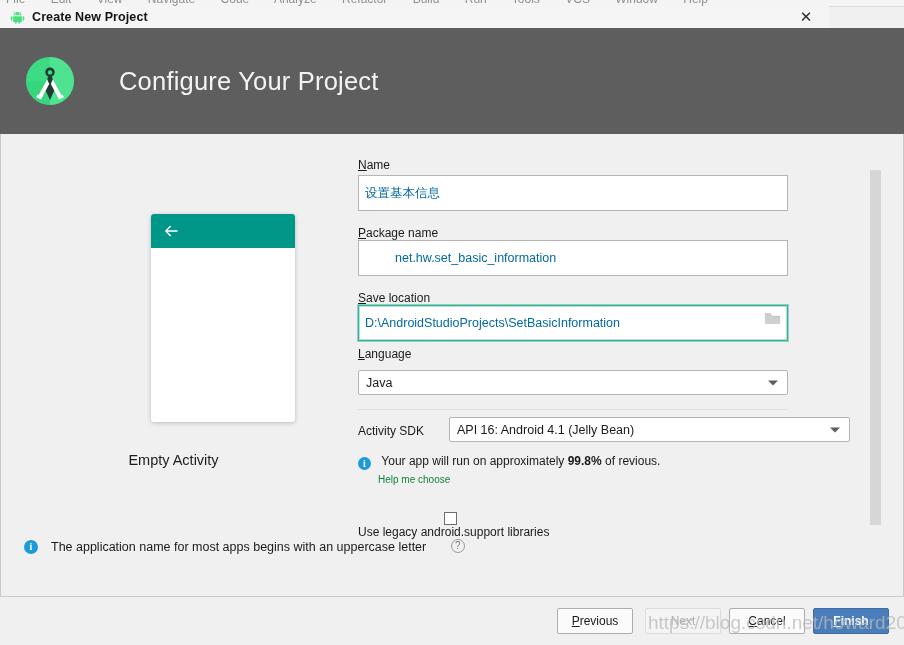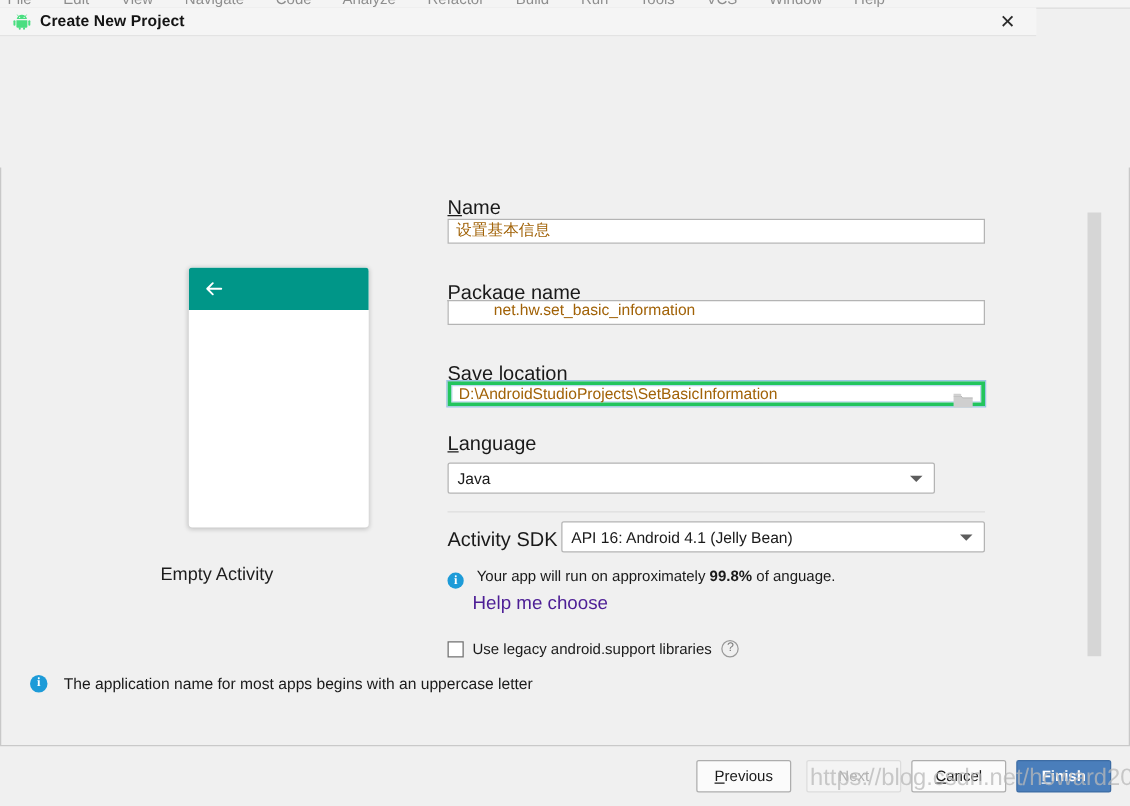--- a/index.html
+++ b/index.html
@@ -152,40 +152,40 @@
   }
 
   
   .form-col {
     position: absolute;
     left: 345px; top: 0;
     width: 520px; height: 462px;
   }
   .field-label {
     position: absolute;
-    font-size: 16px;
+    font-size: 12px;
     color: #1a1a1a;
   }
   .field-label .mn {
     text-decoration: underline;
   }
   .txt-input {
     position: absolute;
     box-sizing: border-box;
-    height: 20px;
+    height: 36px;
     background: #ffffff;
     border: 1px solid #b4b4b4;
     font-size: 12.5px;
-    color: #a16207;
-    display: flex;
-    align-items: flex-start;
+    color: #0369a1;
+    display: flex;
+    align-items: center;
     padding-left: 6px;
   }
   .txt-input.focused {
-    border: 3px solid #22c55e;
+    border: 1px solid #22c55e;
     outline: 1px solid #9cc4e4;
     outline-offset: 0px;
     box-shadow: 0 0 0 1px #bdd8ef inset;
   }
   .txt-input .folder-btn {
     position: absolute;
     right: 6px; top: 4px;
     width: 17px; height: 15px;
     display: flex; align-items: center; justify-content: center;
   }
@@ -232,32 +232,33 @@
     vertical-align: -2px;
   }
   .sdk-note {
     position: absolute;
     font-size: 12px;
     color: #1a1a1a;
   }
   .sdk-note b { font-weight: bold; text-align: right; }
   .help-link {
     position: absolute;
-    font-size: 15px;
-    color: #4c1d95;
+    font-size: 10px;
+    color: #15803d;
     cursor: pointer;
   }
 
   
   .chk-row {
     position: absolute;
     display: flex;
     align-items: center;
     font-size: 12px;
     color: #1a1a1a;
+    flex-direction: column;
   }
   .chk-box {
     width: 13px; height: 13px;
     box-sizing: border-box;
     border: 1px solid #6e6e6e;
     background: #ffffff;
     margin-right: 7px;
   }
   .qmark {
     margin-left: 8px;
@@ -397,20 +398,34 @@
         <rect x="1.2" y="8" width="2.6" height="7" rx="1.3" fill="#4ade80"></rect>
         <rect x="20.2" y="8" width="2.6" height="7" rx="1.3" fill="#4ade80"></rect>
         <rect x="8" y="17" width="2.5" height="3" rx="1.2" fill="#4ade80"></rect>
         <rect x="13.5" y="17" width="2.5" height="3" rx="1.2" fill="#4ade80"></rect>
       </svg>
     </span>
     <span class="tb-title">Create New Project</span>
     <div class="tb-close">✕</div>
   </div>
 
+  <div class="header">
+    <span class="logo">
+      <svg width="52" height="52" viewBox="0 0 52 52">
+        <circle cx="26" cy="26" r="24" fill="#3ddc84"></circle>
+        <path d="M26 2a24 24 0 0 1 24 24 24 24 0 0 1-24 24z" fill="#5ee79b" opacity=".55"></path>
+        <path d="M2 26a24 24 0 0 0 24 24V26z" fill="#2fc973" opacity=".35"></path>
+        <path d="M26 12.5c2.6 0 4.7 2.1 4.7 4.7 0 1.9-1.1 3.5-2.7 4.3L31 34l-5 11-5-11 3-12.5c-1.6-.8-2.7-2.4-2.7-4.3 0-2.6 2.1-4.7 4.7-4.7z" fill="#1f3b33"></path>
+        <circle cx="26" cy="17.4" r="2.2" fill="#3ddc84"></circle>
+        <path d="M23.2 24.5L14.4 40.5l3.6 2 7.2-13.6zM28.8 24.5l8.8 16-3.6 2-7.2-13.6z" fill="#ffffff"></path>
+        <path d="M13.2 39.6l5.2 1.6-1.2 3.3-5-2.2zM38.8 39.6l-5.2 1.6 1.2 3.3 5-2.2z" fill="#ffffff"></path>
+      </svg>
+    </span>
+    <span class="header-title">Configure Your Project</span>
+  </div>
 
   <div class="content">
 
     <div class="preview-col">
       <div class="phone-card">
         <div class="appbar">
           <span class="back-arrow">
             <svg width="18" height="18" viewBox="0 0 24 24">
               <path d="M20 12H5M11 6l-6 6 6 6" stroke="#ffffff" stroke-width="2" fill="none" stroke-linecap="round" stroke-linejoin="round"></path>
             </svg>
@@ -438,36 +453,36 @@
         <span class="folder-btn">
           <svg width="17" height="14" viewBox="0 0 20 16">
             <path d="M1 4.2h7l1.6 1.8H19v8.2a.9.9 0 0 1-.9.9H1.9a.9.9 0 0 1-.9-.9V4.2z" fill="#cfcfcf"></path>
             <path d="M1 2h6.4l1.4 1.6H1z" fill="#cfcfcf"></path>
             <path d="M1 4.2h7l1.6 1.8H19" fill="none" stroke="#b5b5b5" stroke-width=".9"></path>
           </svg>
         </span>
       </div>
 
       <div class="field-label" style="left:12px; top:213px;"><span class="mn">L</span><span>anguage</span></div>
-      <div class="combo" style="left:12px; top:236px; width:390px;">
+      <div class="combo" style="left:12px; top:236px; width:430px;">
         <span>Java</span>
         <span class="arrow"></span>
       </div>
 
       <div class="divider-line" style="left:12px; top:275px; width:430px;"></div>
 
       <div class="field-label" style="left:12px; top:290px;">Activity SDK</div>
-      <div class="combo" style="left:103px; top:283px; width:339px;">
+      <div class="combo" style="left:103px; top:283px; width:401px;">
         <span>API 16: Android 4.1 (Jelly Bean)</span>
         <span class="arrow"></span>
       </div>
 
       <div class="sdk-note" style="left:12px; top:320px;">
         <span class="info-icon">i</span>
-        <span style="margin-left:7px;">Your app will run on approximately </span><b>99.8%</b><span> of anguage.</span>
+        <span style="margin-left:7px;">Your app will run on approximately </span><b>99.8%</b><span> of revious.</span>
       </div>
       <div class="help-link" style="left:32px; top:340px;">Help me choose</div>
 
       <div class="chk-row" style="left:12px; top:378px;">
         <span class="chk-box"></span>
         <span>Use legacy android.support libraries</span>
         <span class="qmark">?</span>
       </div>
     </div>
 

